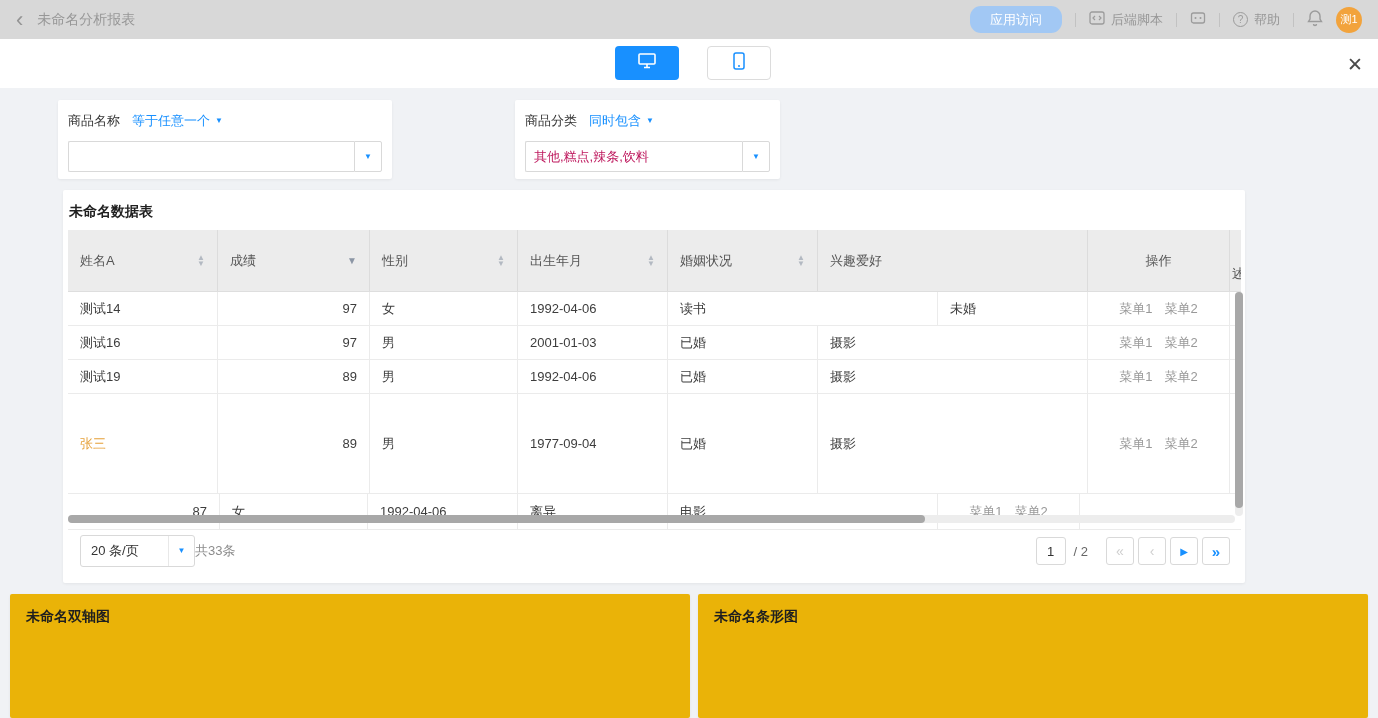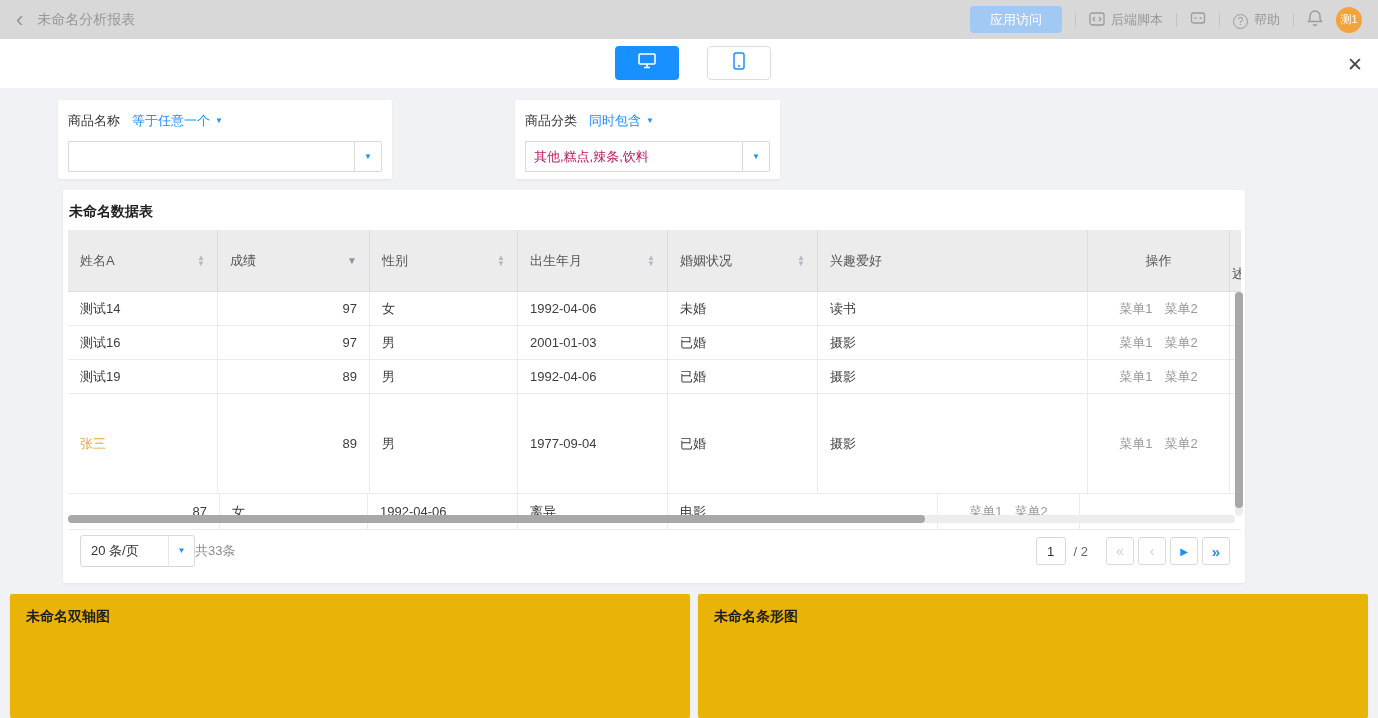--- a/index.html
+++ b/index.html
@@ -5,24 +5,24 @@
   * { box-sizing: border-box; margin: 0; padding: 0; }
   html,body { width:1378px; height:718px; overflow:hidden; }
   body { font-family:"Liberation Sans", sans-serif; background:#f0f2f5; position:relative; }
 
   
   .topbar { position:absolute; top:0; left:0; width:1378px; height:39px; background:#d8d8d8;
             display:flex; align-items:center; padding:0 16px; }
   .back-icon { font-size:22px; line-height:20px; color:#949494; margin-right:14px; cursor:pointer; }
   .topbar-title { font-size:14px; color:#979797; }
   .topbar-right { margin-left:auto; display:flex; align-items:center; gap:13px; }
-  .btn-app-access { background:#a2c8f4; color:#fff; border:none; border-radius:4px; height:27px;
+  .btn-app-access { background:#a2c8f4; color:#fff; border:none; border-radius:11px; height:27px;
                     padding:0 20px; font-size:13px; cursor:pointer; }
   .tb-divider { width:1px; height:14px; background:#c2c2c2; }
-  .tb-item { display:flex; align-items:flex-end; gap:6px; font-size:13px; color:#979797; cursor:pointer; }
+  .tb-item { display:flex; align-items:center; gap:6px; font-size:13px; color:#979797; cursor:pointer; }
   .help-circle { width:15px; height:15px; border:1px solid #9b9b9b; border-radius:50%; color:#9b9b9b;
                  font-size:10px; display:flex; align-items:center; justify-content:center; }
   .avatar { width:26px; height:26px; border-radius:50%; color:#fff; font-size:11px;
             display:flex; align-items:center; justify-content:center; cursor:pointer; }
 
   
   .toolbar { position:absolute; top:39px; left:0; width:1378px; height:49px; background:#fff; }
   .device-group { position:absolute; left:615px; top:7px; display:flex; gap:28px; }
   .dev-btn { width:64px; height:34px; border-radius:4px; display:flex; align-items:center;
              justify-content:center; cursor:pointer; border:1px solid transparent; }
@@ -270,25 +270,25 @@
           </div>
         <div class="td c2 num">
             <span>97</span>
           </div>
         <div class="td c3">
             <span>女</span>
           </div>
         <div class="td c4">
             <span>1992-04-06</span>
           </div>
+        <div class="td c6">
+            <span>读书</span>
+          </div>
         <div class="td c5">
             <span>未婚</span>
-          </div>
-        <div class="td c6">
-            <span>读书</span>
           </div>
         <div class="td c7 actions">
           <span>菜单1</span>
           <span>菜单2</span>
         </div>
         <div class="td c8"></div>
       </div>
 
       <div class="tr row-normal">
         <div class="td c1">

